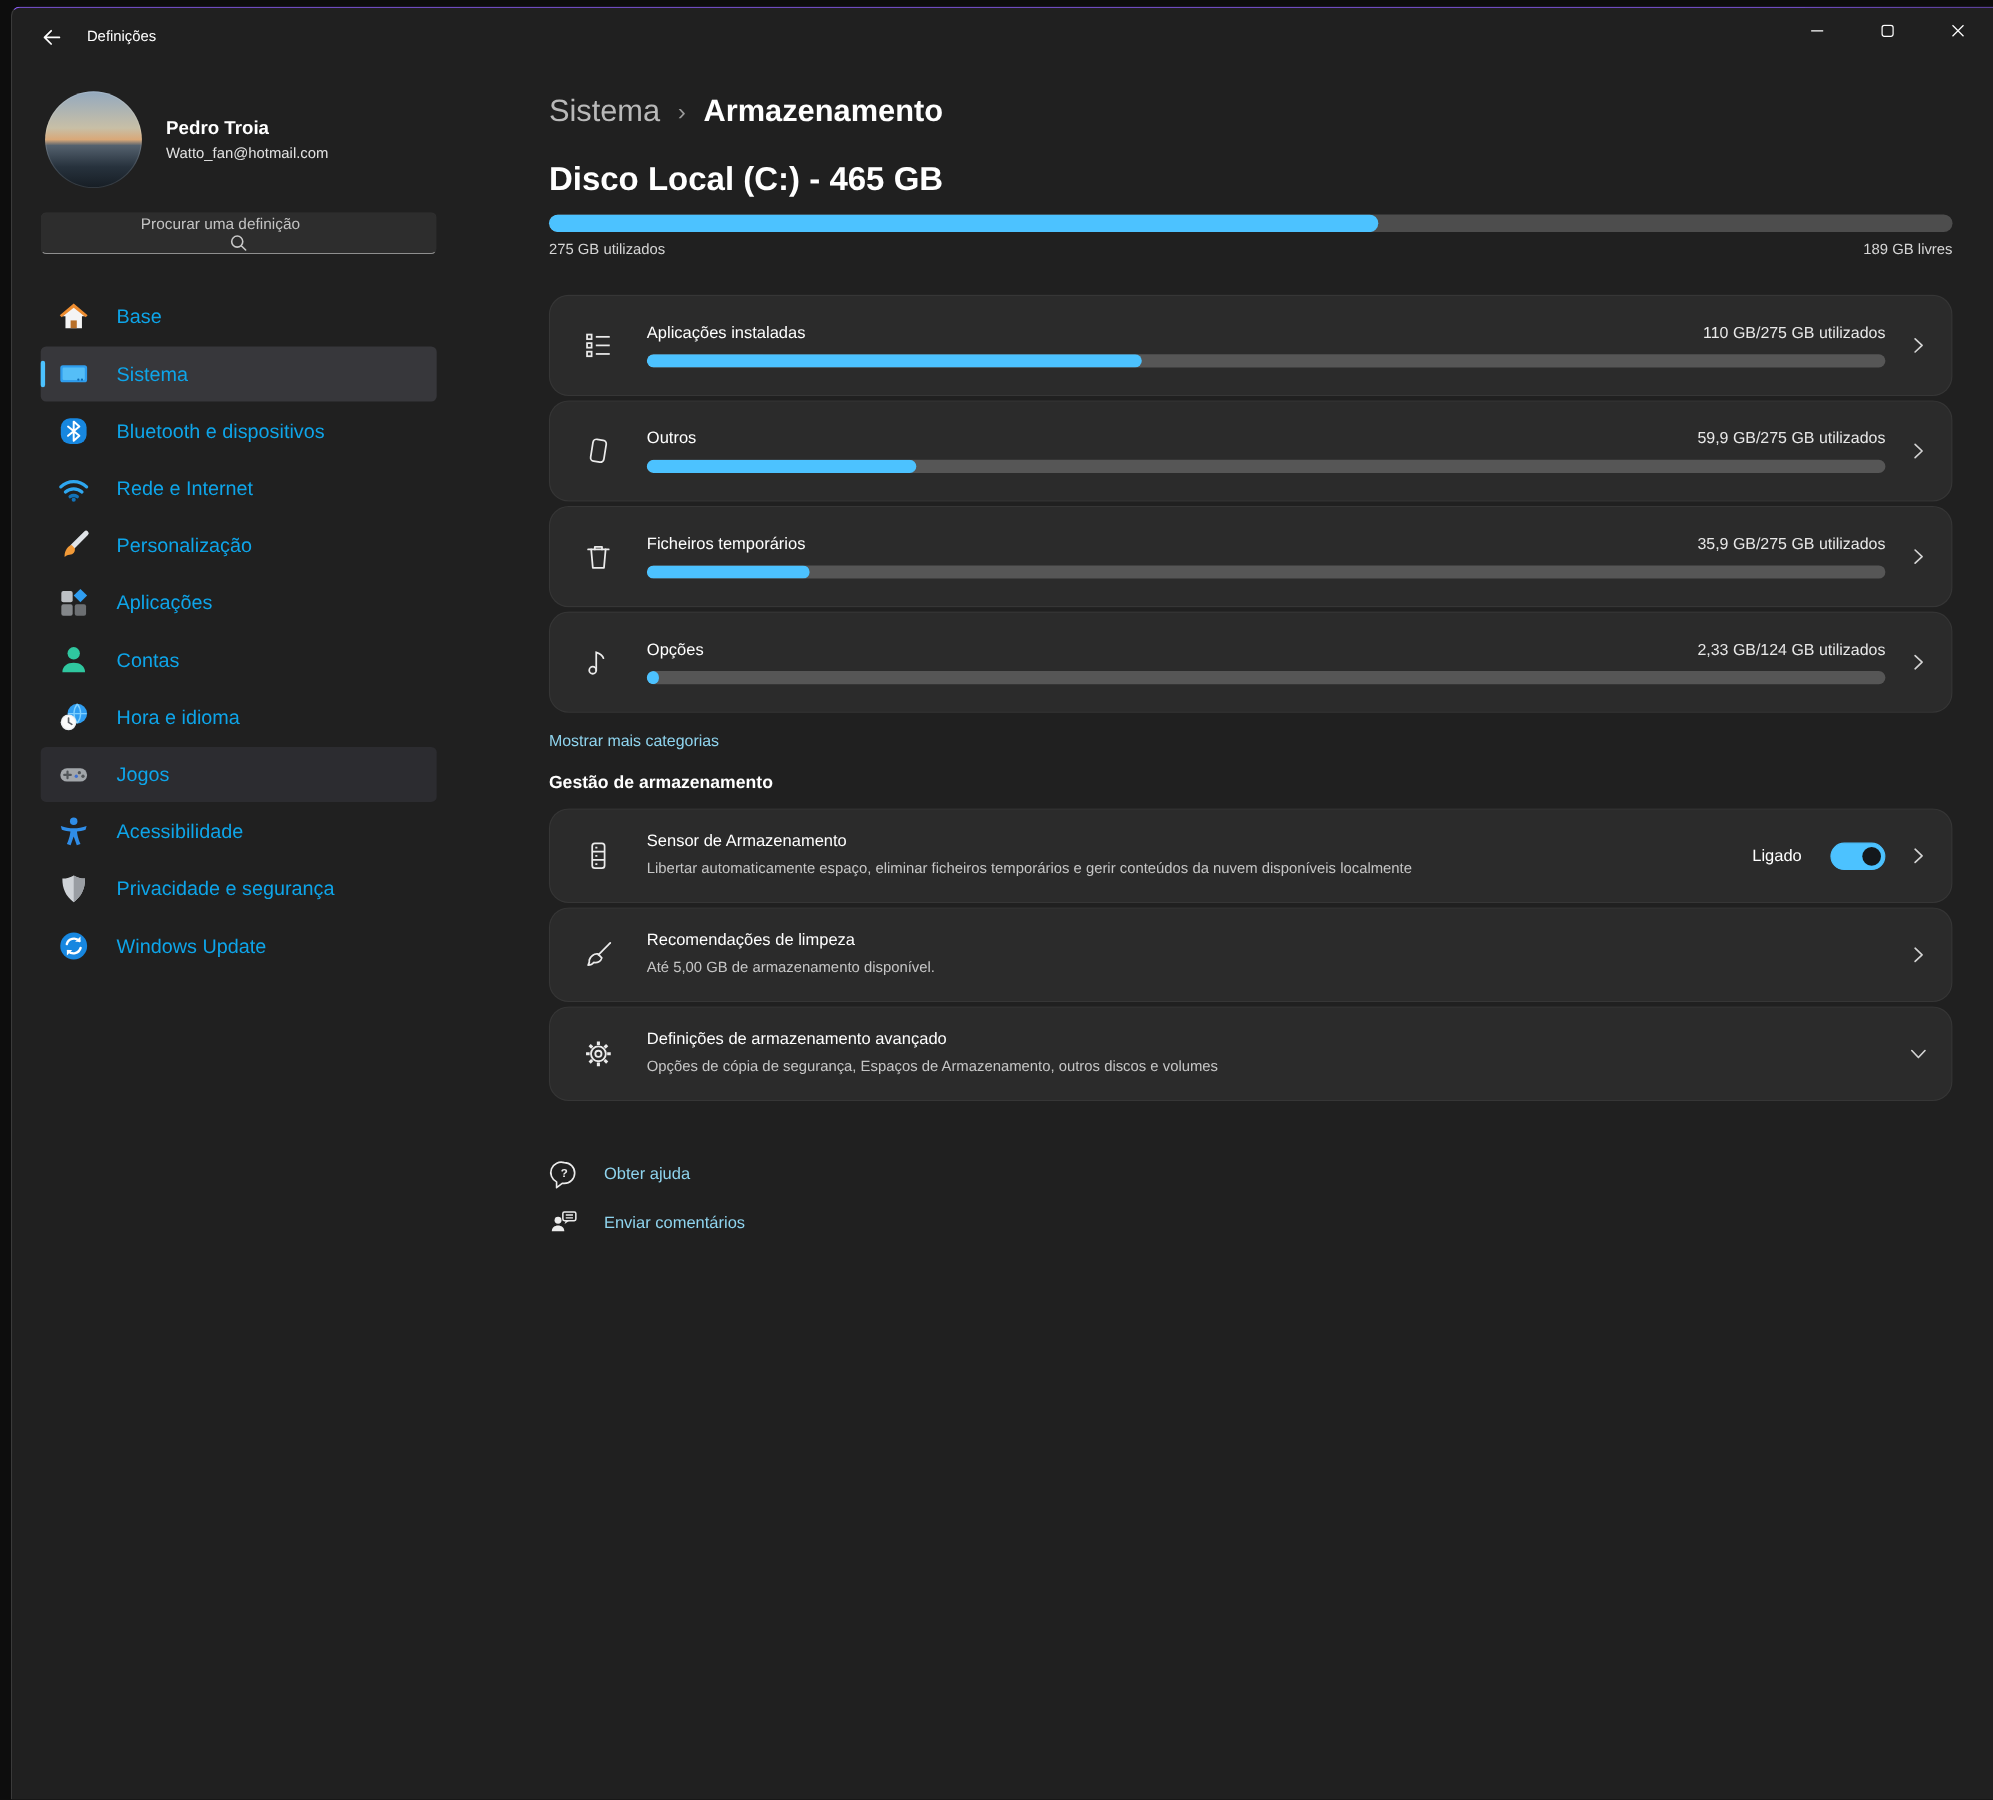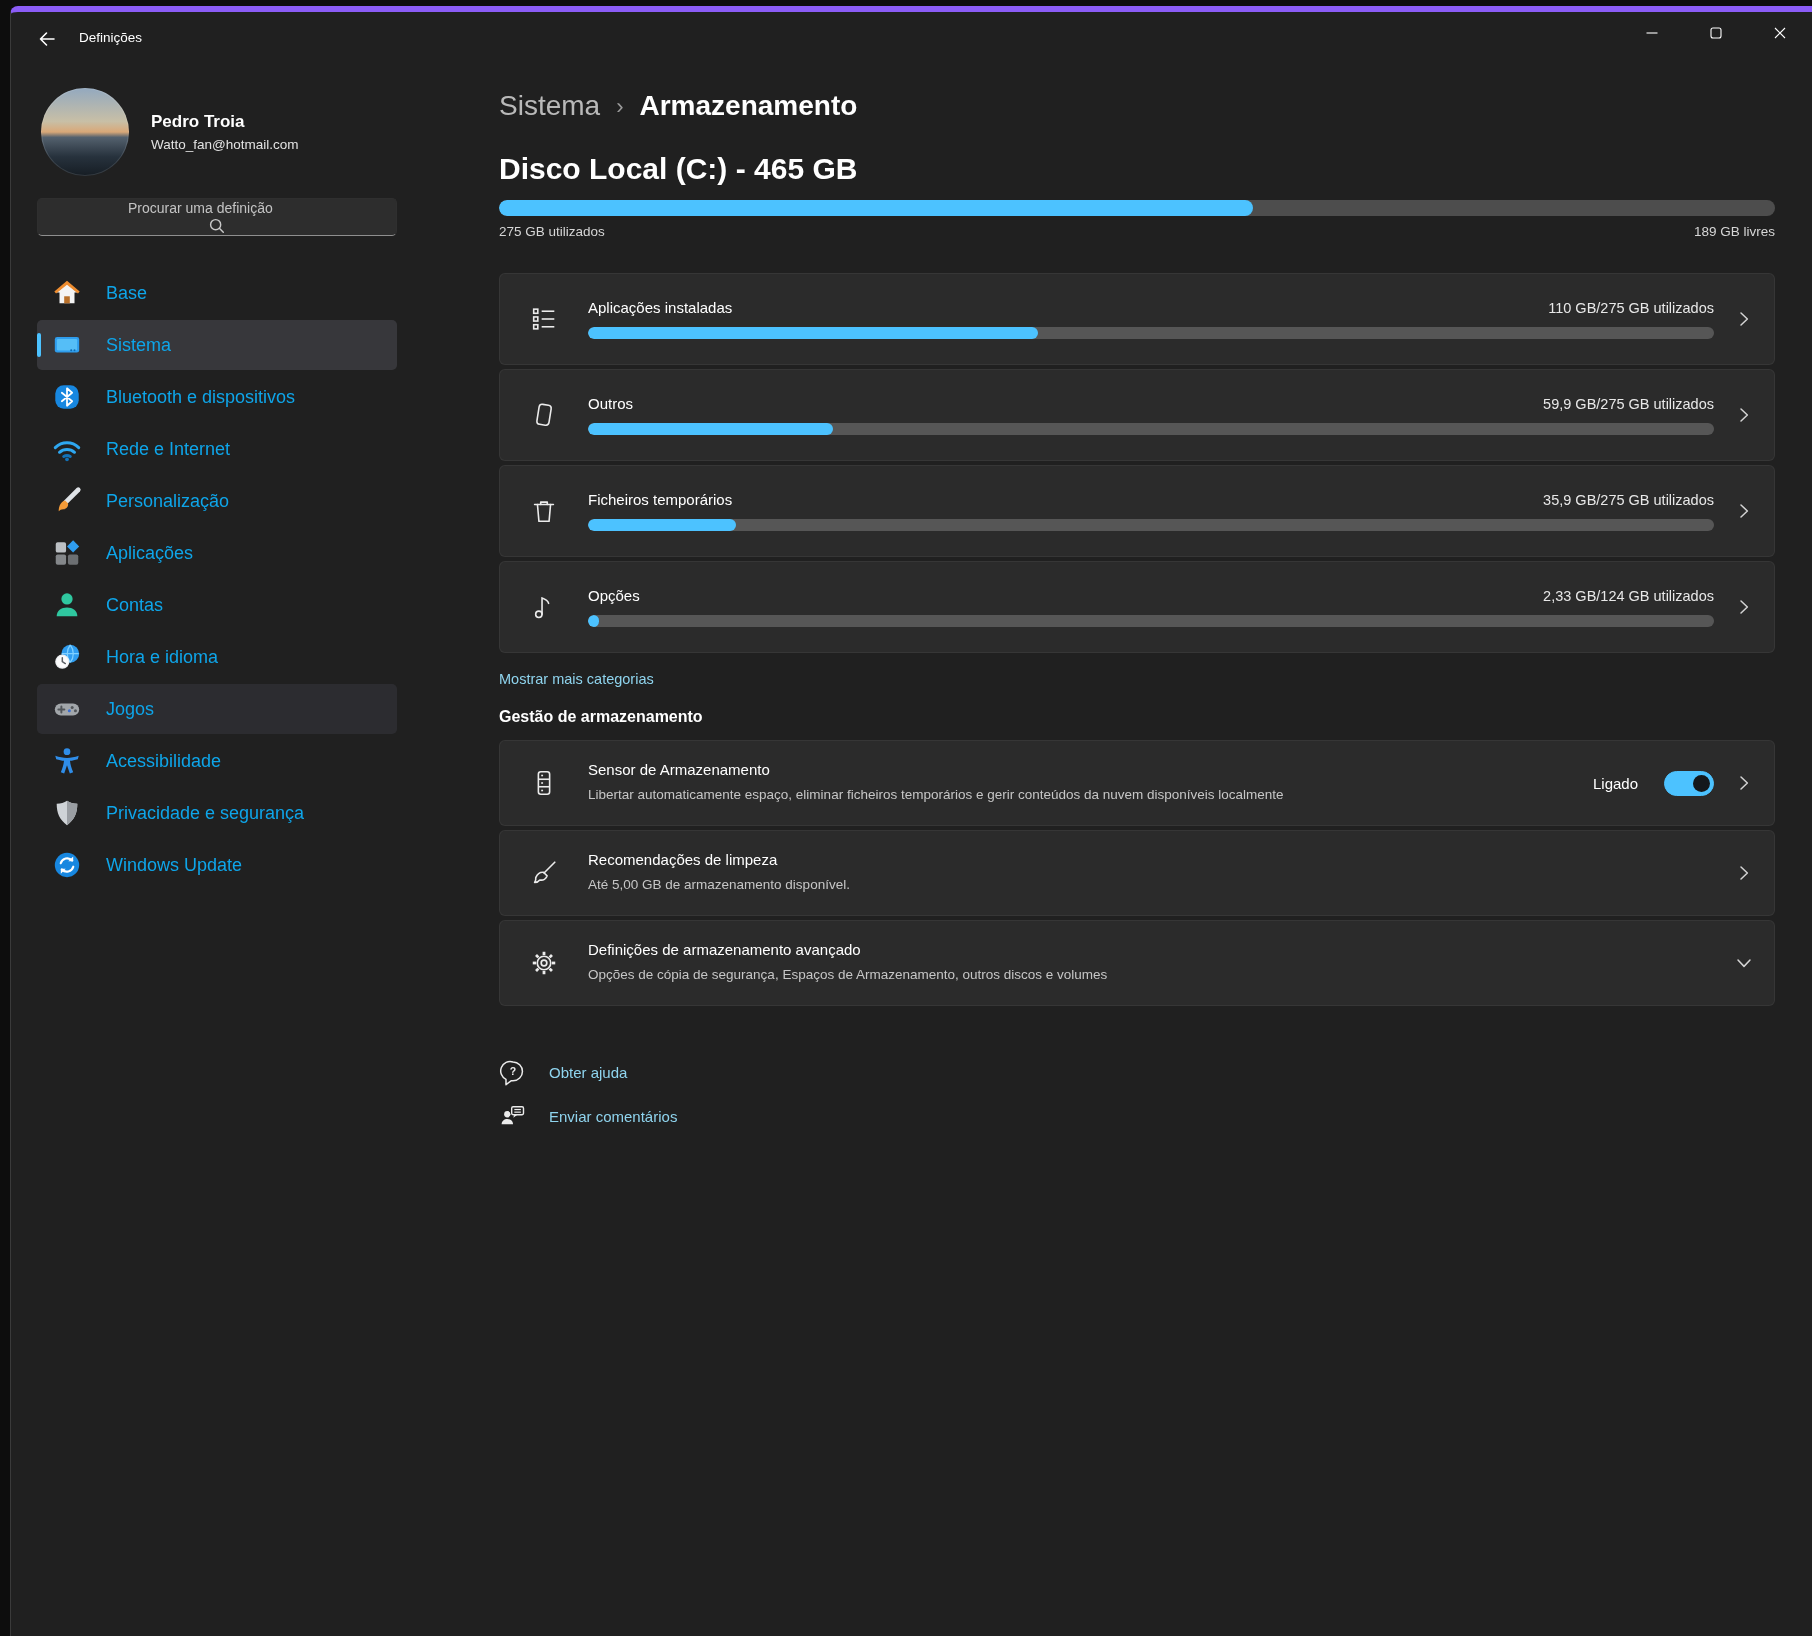--- a/index.html
+++ b/index.html
@@ -1,19 +1,19 @@
 <!DOCTYPE html>
 <html><head>
 <meta charset="utf-8">
 <style>
   * { margin:0; padding:0; box-sizing:border-box; }
   html,body { width:1812px; height:1636px; background:#0d0d0d; overflow:hidden;
               font-family:"Liberation Sans","DejaVu Sans",sans-serif; color:#fff; }
   .window { position:absolute; left:10px; top:6px; right:0; bottom:0;
-            background:#202020; border-top-left-radius:8px; border-left:1px solid #3a3a3a; border-top:6px solid #8b5cf6; }
+            background:#202020; border-top-left-radius:8px; border-left:1px solid #3a3a3a; border-top:1px solid #8b5cf6; }
 
   
   .titlebar { position:absolute; top:0; left:0; right:0; height:52px; }
   .back-btn { position:absolute; left:16px; top:14px; width:40px; height:30px; display:flex; align-items:center; justify-content:center; border-radius:5px; cursor:pointer; }
   .app-title { position:absolute; left:68px; top:18px; font-size:13.5px; color:#fff; }
   .caption-controls { position:absolute; right:0; top:0; display:flex; }
   .cap-btn { width:64px; height:42px; display:flex; align-items:center; justify-content:center; }
 
   
   .sidebar { position:absolute; left:0; top:52px; width:392px; bottom:0; }
@@ -50,21 +50,21 @@
   .crumb-sep { color:#9a9a9a; font-size:22px; margin:2px 16px 0 16px; }
   .crumb-current { color:#fff; font-weight:bold; }
 
   .disk-title { margin-top:30px; font-size:30px; font-weight:bold; }
 
   .disk-bar { margin-top:14px; height:16px; border-radius:8px; background:#4d4d4d; overflow:hidden; }
   .disk-bar .fill { height:100%; background:#4cc2ff; border-radius:8px; }
   .disk-labels { display:flex; justify-content:space-between; margin-top:8px; font-size:13.5px; color:#d6d6d6; }
 
   .cards { margin-top:34px; display:flex; flex-direction:column; gap:4px; }
-  .card { background:#2b2b2b; border:1px solid rgba(255,255,255,.055); border-radius:6px; cursor:pointer; }
+  .card { background:#2b2b2b; border:1px solid rgba(255,255,255,.055); border-radius:18px; cursor:pointer; }
   .cat-card { height:92px; display:flex; align-items:center; }
   .icon-col { width:88px; flex:0 0 88px; display:flex; justify-content:center; }
   .cat-main { flex:1; }
   .cat-top { display:flex; justify-content:space-between; align-items:baseline; }
   .cat-label { font-size:15px; color:#fff; }
   .cat-value { font-size:14.5px; color:#e8e8e8; }
   .cat-bar { margin-top:11px; height:12px; border-radius:6px; background:#565656; overflow:hidden; }
   .cat-bar .fill { height:100%; background:#4cc2ff; border-radius:6px; min-width:11px; }
   .chev-col { width:60px; flex:0 0 60px; display:flex; justify-content:center; }
 

